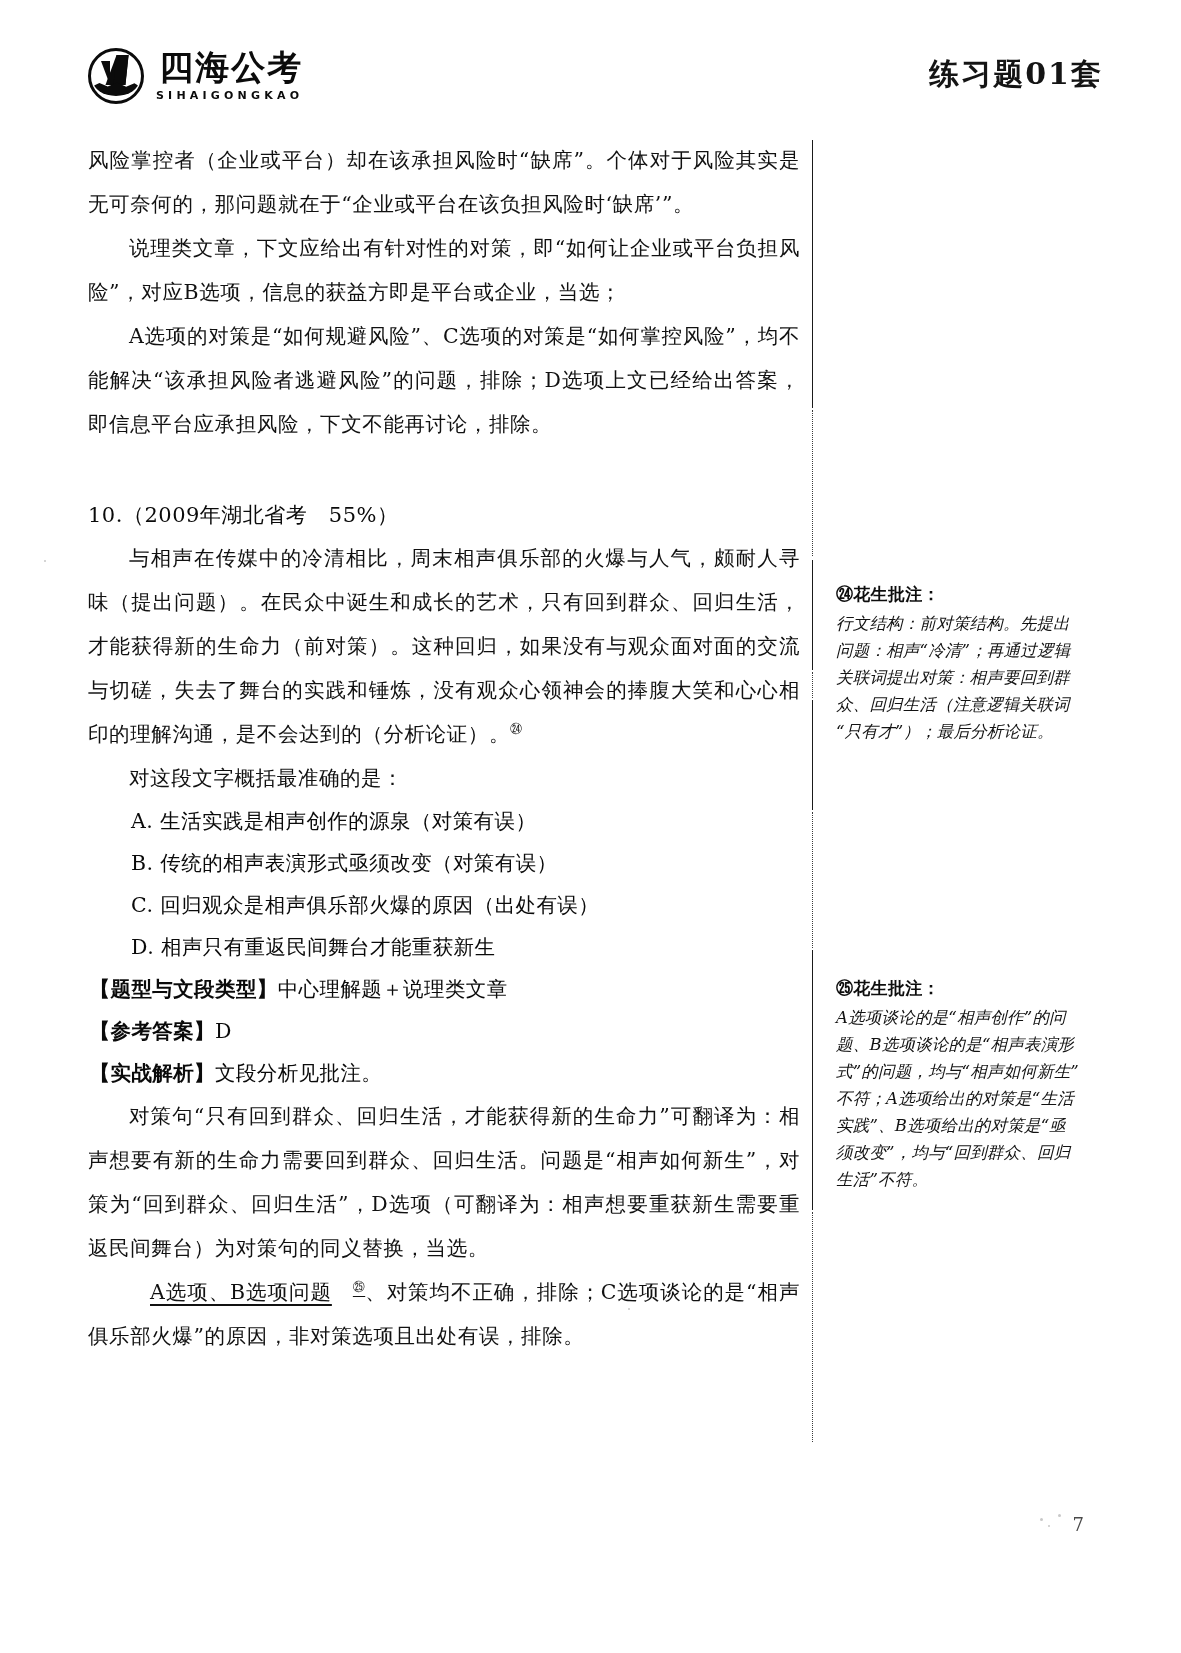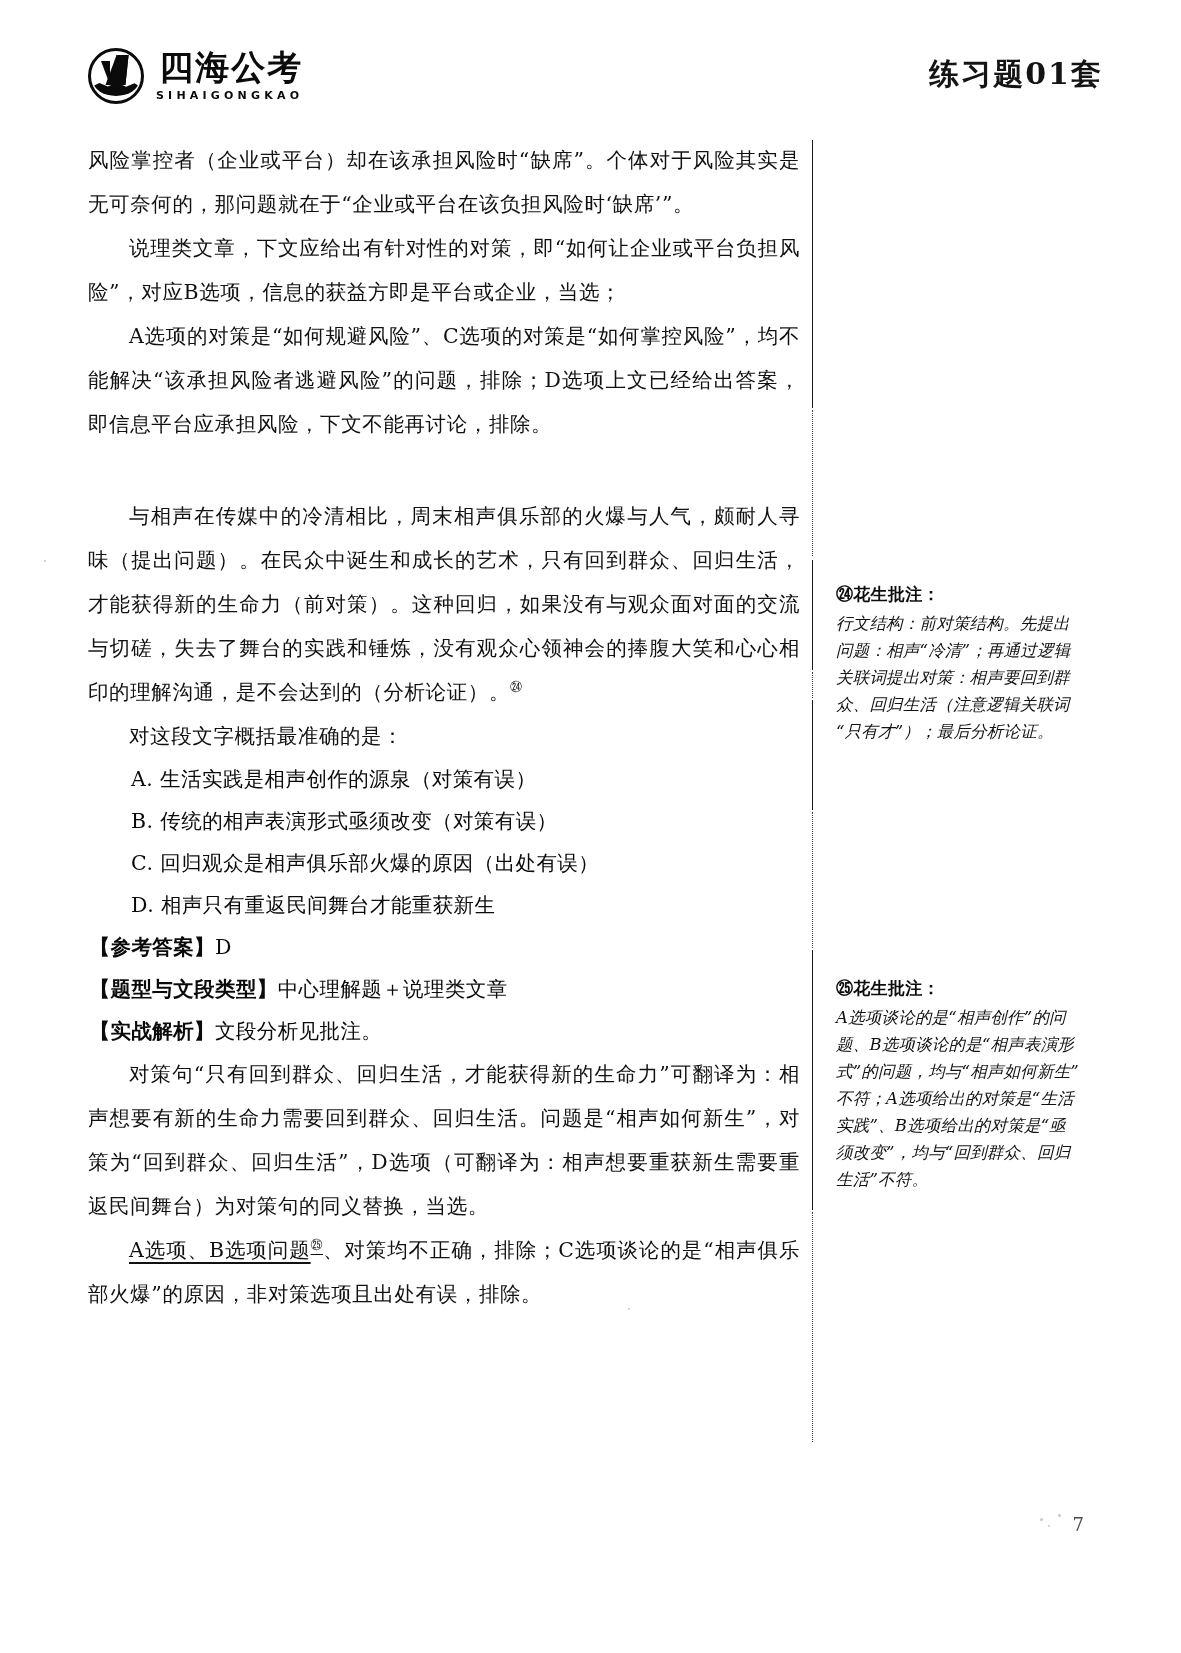--- a/index.html
+++ b/index.html
@@ -179,20 +179,21 @@
 
   sup.note-ref {
     font-size: 12px;
     vertical-align: super;
     line-height: 0;
     letter-spacing: 0;
   }
   .underlined {
     text-decoration: underline;
     text-underline-offset: 5px;
+    margin-left: 21px;
   }
 
   
   .note {
     position: absolute;
     width: 244px;
     font-family: "DejaVu Serif", "Liberation Serif", serif;
   }
   .note-title {
     font-size: 17px;
@@ -263,20 +264,23 @@
   <div class="body-col">
 
     <p class="para">风险掌控者（企业或平台）却在该承担风险时“缺席”。个体对于风险其实是无可奈何的，那问题就在于“企业或平台在该负担风险时‘缺席’”。</p>
 
     <p class="para indent">说理类文章，下文应给出有针对性的对策，即“如何让企业或平台负担风险”，对应B选项，信息的获益方即是平台或企业，当选；</p>
 
     <p class="para indent">A选项的对策是“如何规避风险”、C选项的对策是“如何掌控风险”，均不能解决“该承担风险者逃避风险”的问题，排除；D选项上文已经给出答案，即信息平台应承担风险，下文不能再讨论，排除。</p>
 
     <div class="spacer-lg"></div>
 
+    <p class="qnum">
+      <span>10.</span><span>（2009年湖北省考　55%）</span>
+    </p>
 
     <p class="para indent"><span>与相声在传媒中的冷清相比，周末相声俱乐部的火爆与人气，颇耐人寻味（提出问题）。在民众中诞生和成长的艺术，只有回到群众、回归生活，才能获得新的生命力（前对策）。这种回归，如果没有与观众面对面的交流与切磋，失去了舞台的实践和锤炼，没有观众心领神会的捧腹大笑和心心相印的理解沟通，是不会达到的（分析论证）。</span><sup class="note-ref">㉔</sup></p>
 
     <p class="para indent">对这段文字概括最准确的是：</p>
 
     <p class="option">
       <span>A.</span>
       <span>生活实践是相声创作的源泉（对策有误）</span>
     </p>
     <p class="option">
@@ -286,24 +290,24 @@
     <p class="option">
       <span>C.</span>
       <span>回归观众是相声俱乐部火爆的原因（出处有误）</span>
     </p>
     <p class="option">
       <span>D.</span>
       <span>相声只有重返民间舞台才能重获新生</span>
     </p>
 
     <p class="meta-line">
+      <span class="tag">【题型与文段类型】</span><span>中心理解题＋说理类文章</span>
+    </p>
+    <p class="meta-line">
       <span class="tag">【参考答案】</span><span>D</span>
-    </p>
-    <p class="meta-line">
-      <span class="tag">【题型与文段类型】</span><span>中心理解题＋说理类文章</span>
     </p>
     <p class="meta-line">
       <span class="tag">【实战解析】</span><span>文段分析见批注。</span>
     </p>
 
     <p class="para indent">对策句“只有回到群众、回归生活，才能获得新的生命力”可翻译为：相声想要有新的生命力需要回到群众、回归生活。问题是“相声如何新生”，对策为“回到群众、回归生活”，D选项（可翻译为：相声想要重获新生需要重返民间舞台）为对策句的同义替换，当选。</p>
 
     <p class="para indent"><span class="underlined">A选项、B选项问题</span><sup class="note-ref underlined">㉕</sup><span>、对策均不正确，排除；C选项谈论的是“相声俱乐部火爆”的原因，非对策选项且出处有误，排除。</span></p>
 
   </div>

